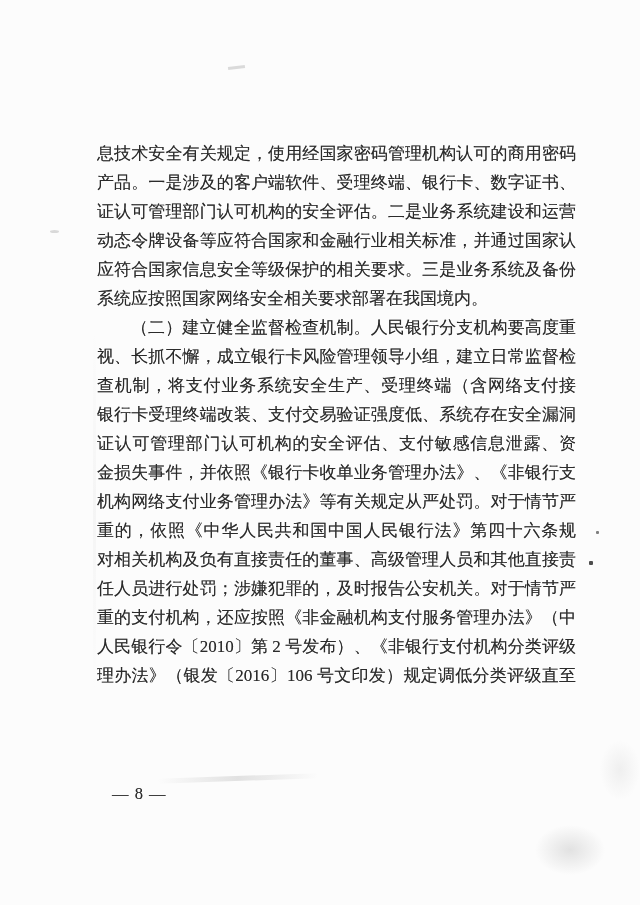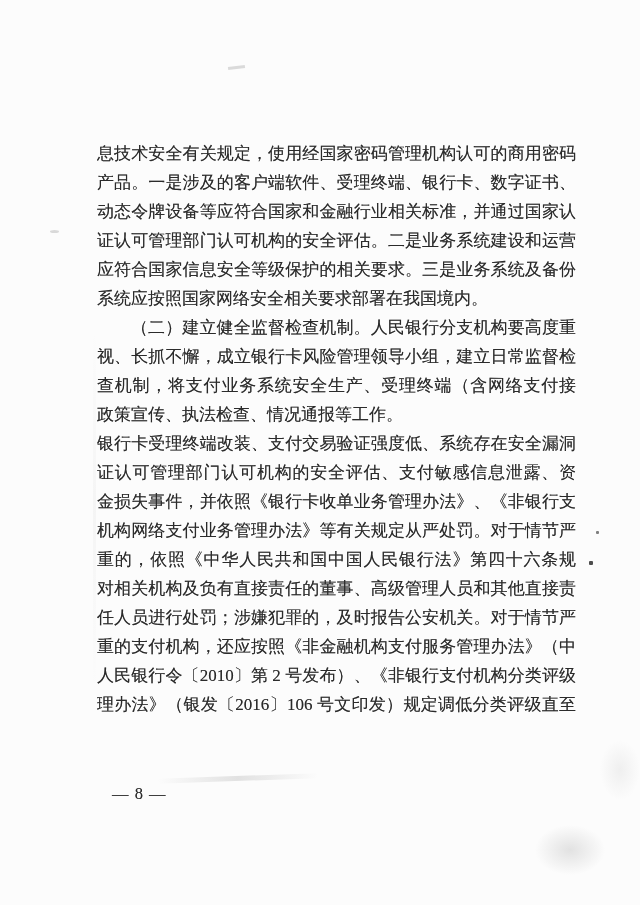--- a/index.html
+++ b/index.html
@@ -61,30 +61,29 @@
     background: linear-gradient(180deg, rgba(190,190,190,0), rgba(190,190,190,.12), rgba(190,190,190,0)); }
 </style>
 </head>
 <body>
 
 <div class="page">
   <div class="body-text" id="doc-body">
       <div class="paragraph">
         <div class="line full">息技术安全有关规定，使用经国家密码管理机构认可的商用密码</div>
         <div class="line full">产品。一是涉及的客户端软件、受理终端、银行卡、数字证书、</div>
+        <div class="line full">证认可管理部门认可机构的安全评估。二是业务系统建设和运营</div>
         <div class="line full">动态令牌设备等应符合国家和金融行业相关标准，并通过国家认</div>
-        <div class="line full">证认可管理部门认可机构的安全评估。二是业务系统建设和运营</div>
         <div class="line full">应符合国家信息安全等级保护的相关要求。三是业务系统及备份</div>
         <div class="line">系统应按照国家网络安全相关要求部署在我国境内。</div>
       </div>
       <div class="paragraph">
         <div class="line full indent">（二）建立健全监督检查机制。人民银行分支机构要高度重</div>
         <div class="line full">视、长抓不懈，成立银行卡风险管理领导小组，建立日常监督检</div>
         <div class="line full">查机制，将支付业务系统安全生产、受理终端（含网络支付接口）</div>
-        <div class="line">政策宣传、执法检查、情况通报等工作。</div>
       </div>
       <div class="paragraph">
         <div class="line full">银行卡受理终端改装、支付交易验证强度低、系统存在安全漏洞</div>
         <div class="line full">证认可管理部门认可机构的安全评估、支付敏感信息泄露、资</div>
         <div class="line full">金损失事件，并依照《银行卡收单业务管理办法》、《非银行支付</div>
         <div class="line full">机构网络支付业务管理办法》等有关规定从严处罚。对于情节严</div>
         <div class="line full">重的，依照《中华人民共和国中国人民银行法》第四十六条规定，</div>
         <div class="line full">对相关机构及负有直接责任的董事、高级管理人员和其他直接责</div>
         <div class="line full">任人员进行处罚；涉嫌犯罪的，及时报告公安机关。对于情节严</div>
         <div class="line full">重的支付机构，还应按照《非金融机构支付服务管理办法》（中国</div>

